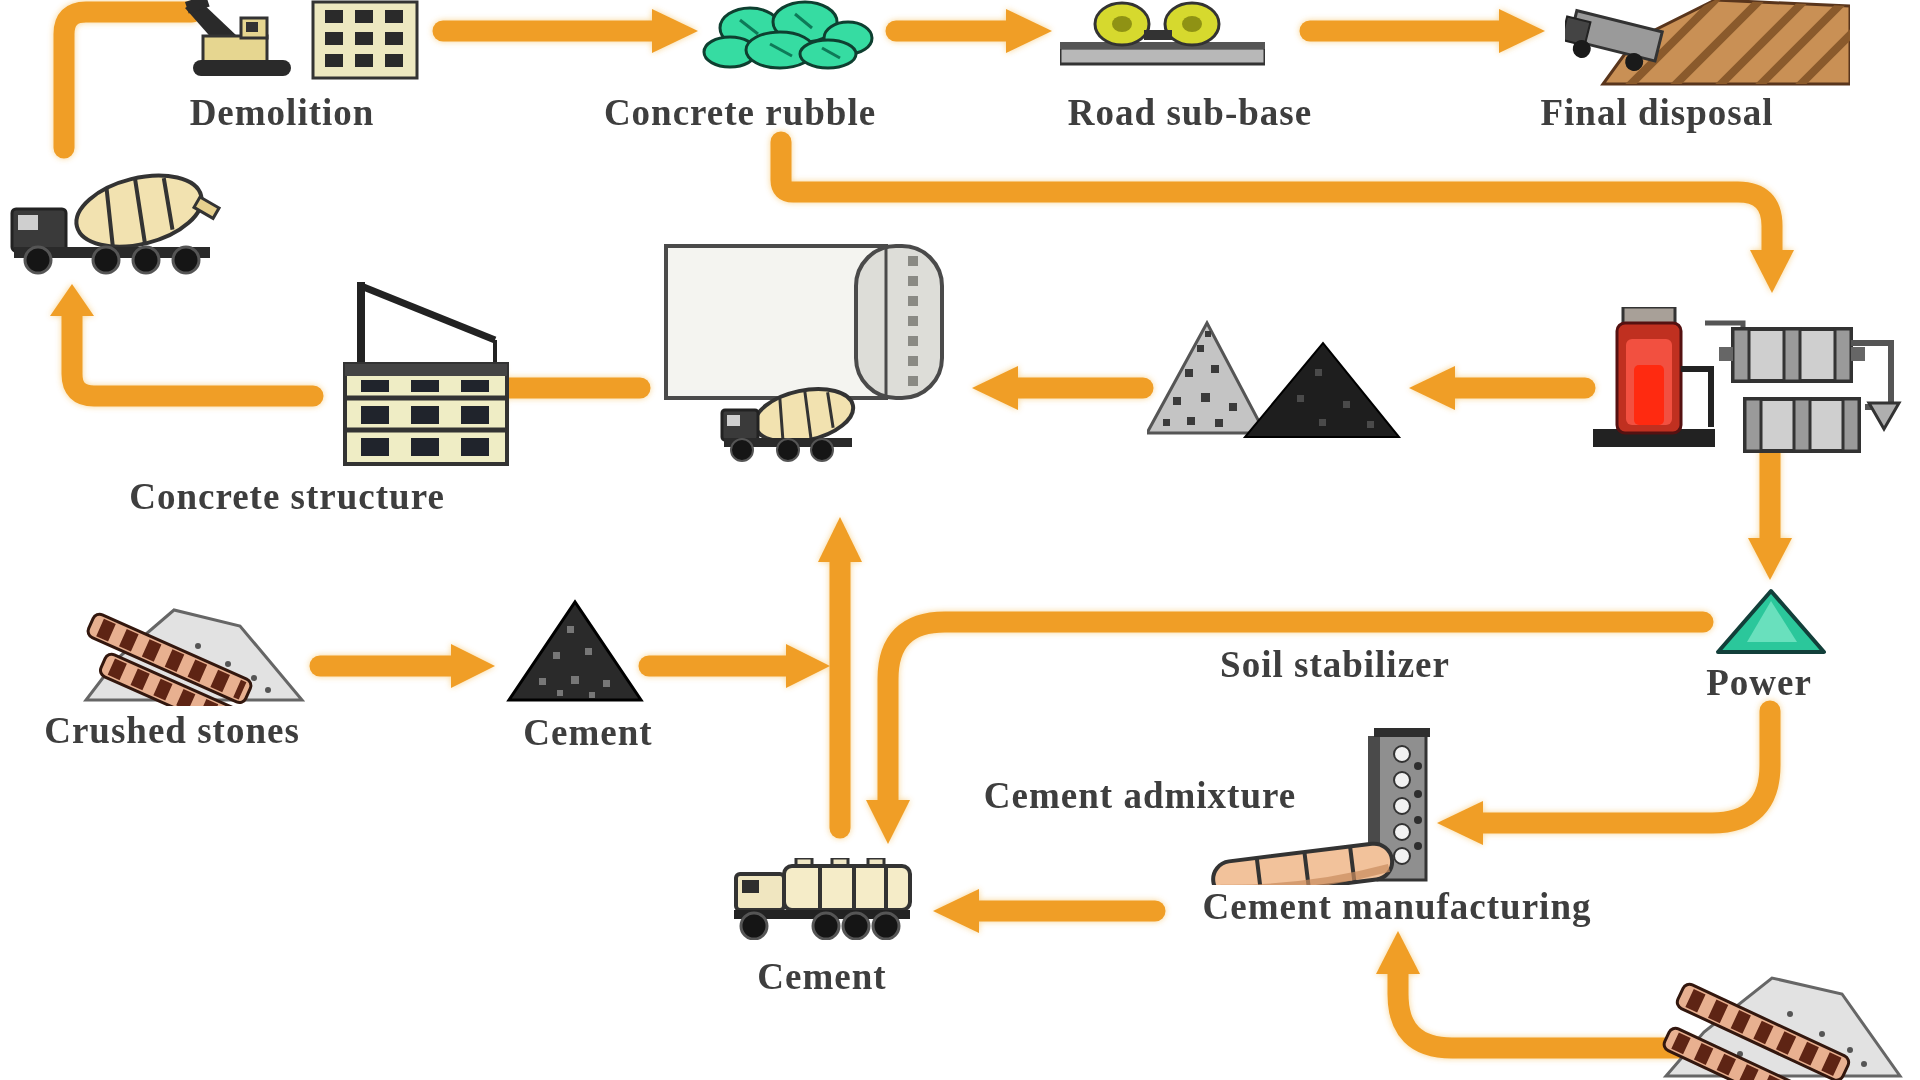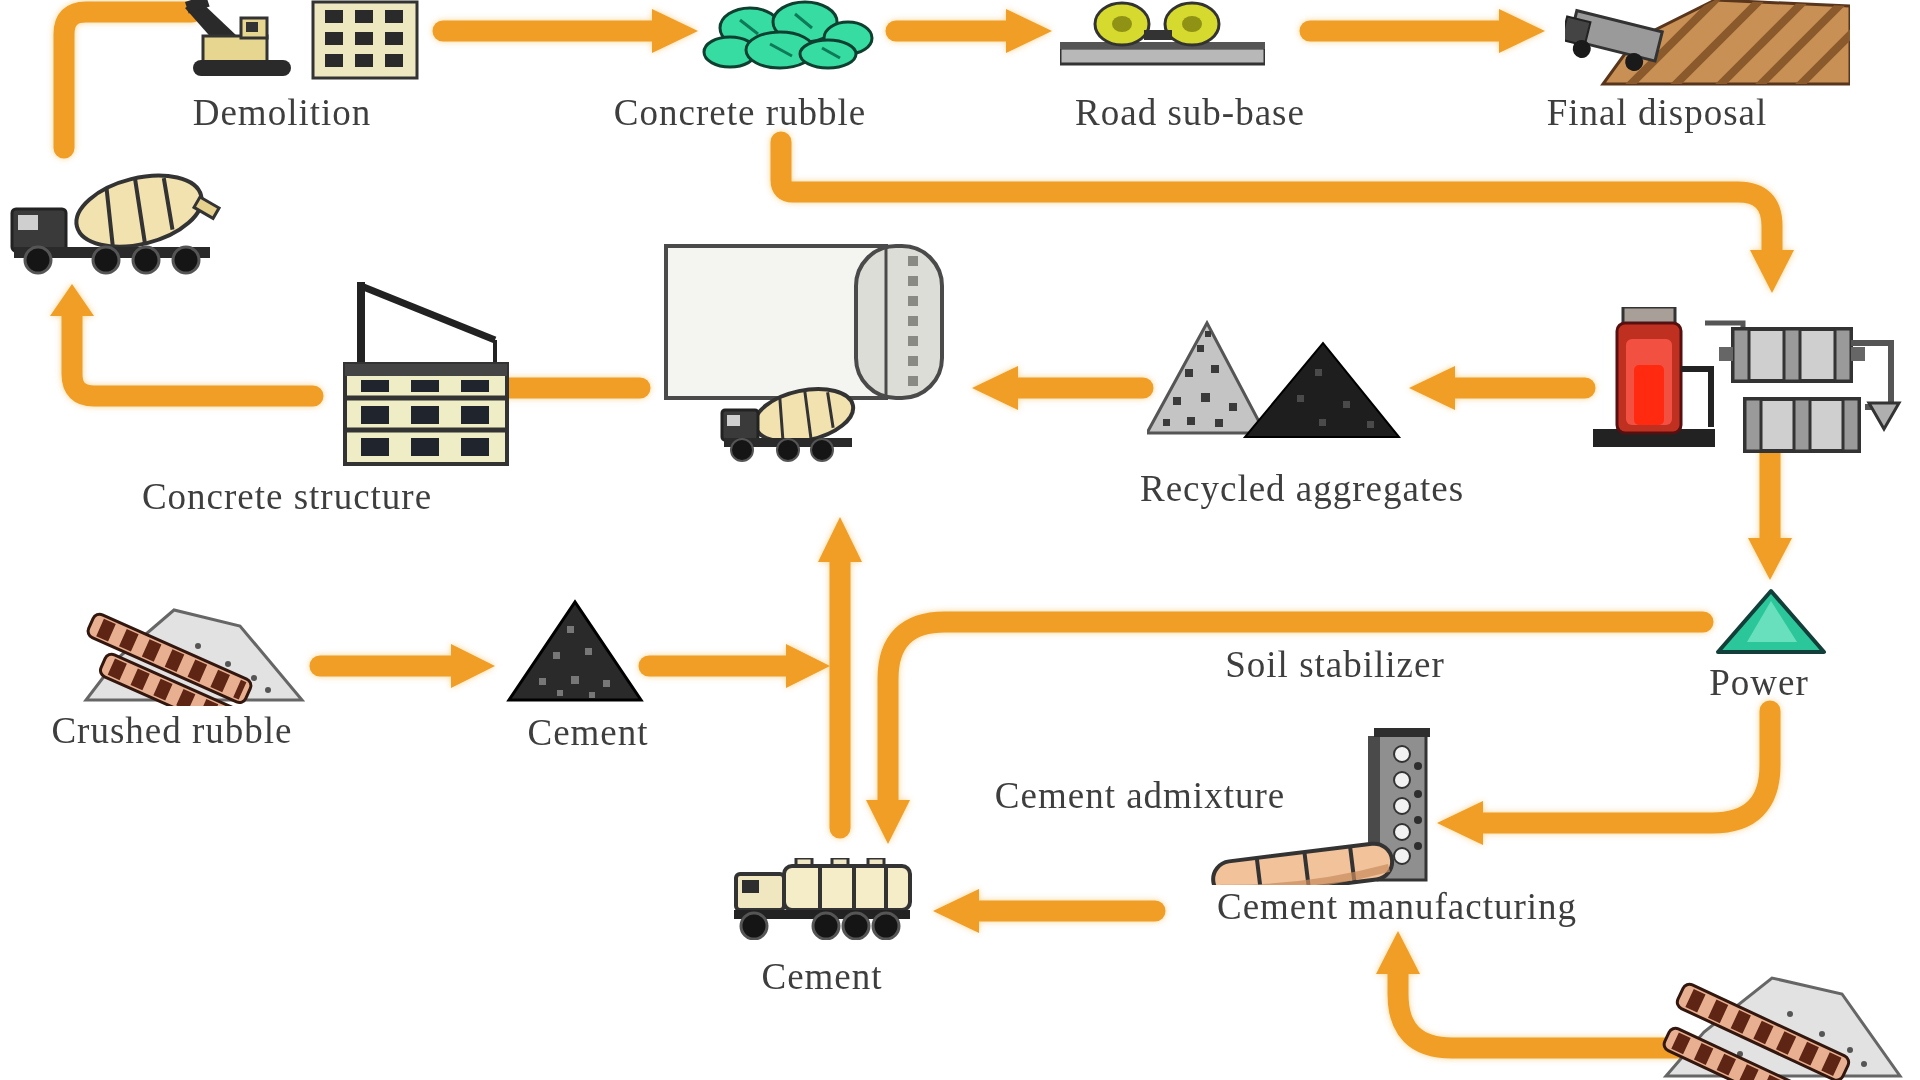--- a/index.html
+++ b/index.html
@@ -1,19 +1,19 @@
 <!DOCTYPE html>
 <html><head>
 <meta charset="utf-8">
 <style>
   html,body{margin:0;padding:0;background:#fff;}
   #stage{position:relative;width:1920px;height:1080px;background:#ffffff;overflow:hidden;
          font-family:"Liberation Serif","DejaVu Serif",serif;}
   .lbl{position:absolute;transform:translateX(-50%);white-space:nowrap;
-       font-size:37px;line-height:1;color:#3e3e3e;letter-spacing:1px;}
+       font-size:37px;line-height:1;color:#3e3e3e;letter-spacing:1px;font-weight:bold;}
   .icon{position:absolute;}
   #arrows{position:absolute;left:0;top:0;
           filter:drop-shadow(0 0 3px rgba(248,210,140,.95));}
   svg{display:block;}
 </style>
 </head>
 <body>
 
 <div id="stage">
 
@@ -353,22 +353,21 @@
       <rect x="0" y="0" width="150" height="24" rx="7" fill="#E8B090" stroke="#33170e" stroke-width="3"></rect>
       <path d="M9,12 H144" stroke="#5e2414" stroke-width="18" stroke-dasharray="13 12"></path>
     </g>
   </svg>
 
   <div class="lbl" style="left:282px;top:94px">Demolition</div>
   <div class="lbl" style="left:740px;top:94px">Concrete rubble</div>
   <div class="lbl" style="left:1190px;top:94px">Road sub-base</div>
   <div class="lbl" style="left:1657px;top:94px">Final disposal</div>
   <div class="lbl" style="left:287px;top:478px">Concrete structure</div>
-  <div class="lbl" style="left:1302px;top:470px">Recycled aggregates</div>
-  <div class="lbl" style="left:172px;top:712px">Crushed rubble</div>
+  <div class="lbl" style="left:172px;top:712px">Crushed stones</div>
   <div class="lbl" style="left:588px;top:714px">Cement</div>
   <div class="lbl" style="left:1335px;top:646px">Soil stabilizer</div>
   <div class="lbl" style="left:1759px;top:664px">Power</div>
   <div class="lbl" style="left:1140px;top:777px">Cement admixture</div>
   <div class="lbl" style="left:1397px;top:888px">Cement manufacturing</div>
   <div class="lbl" style="left:822px;top:958px">Cement</div>
 
 </div>
 
 </body></html>

